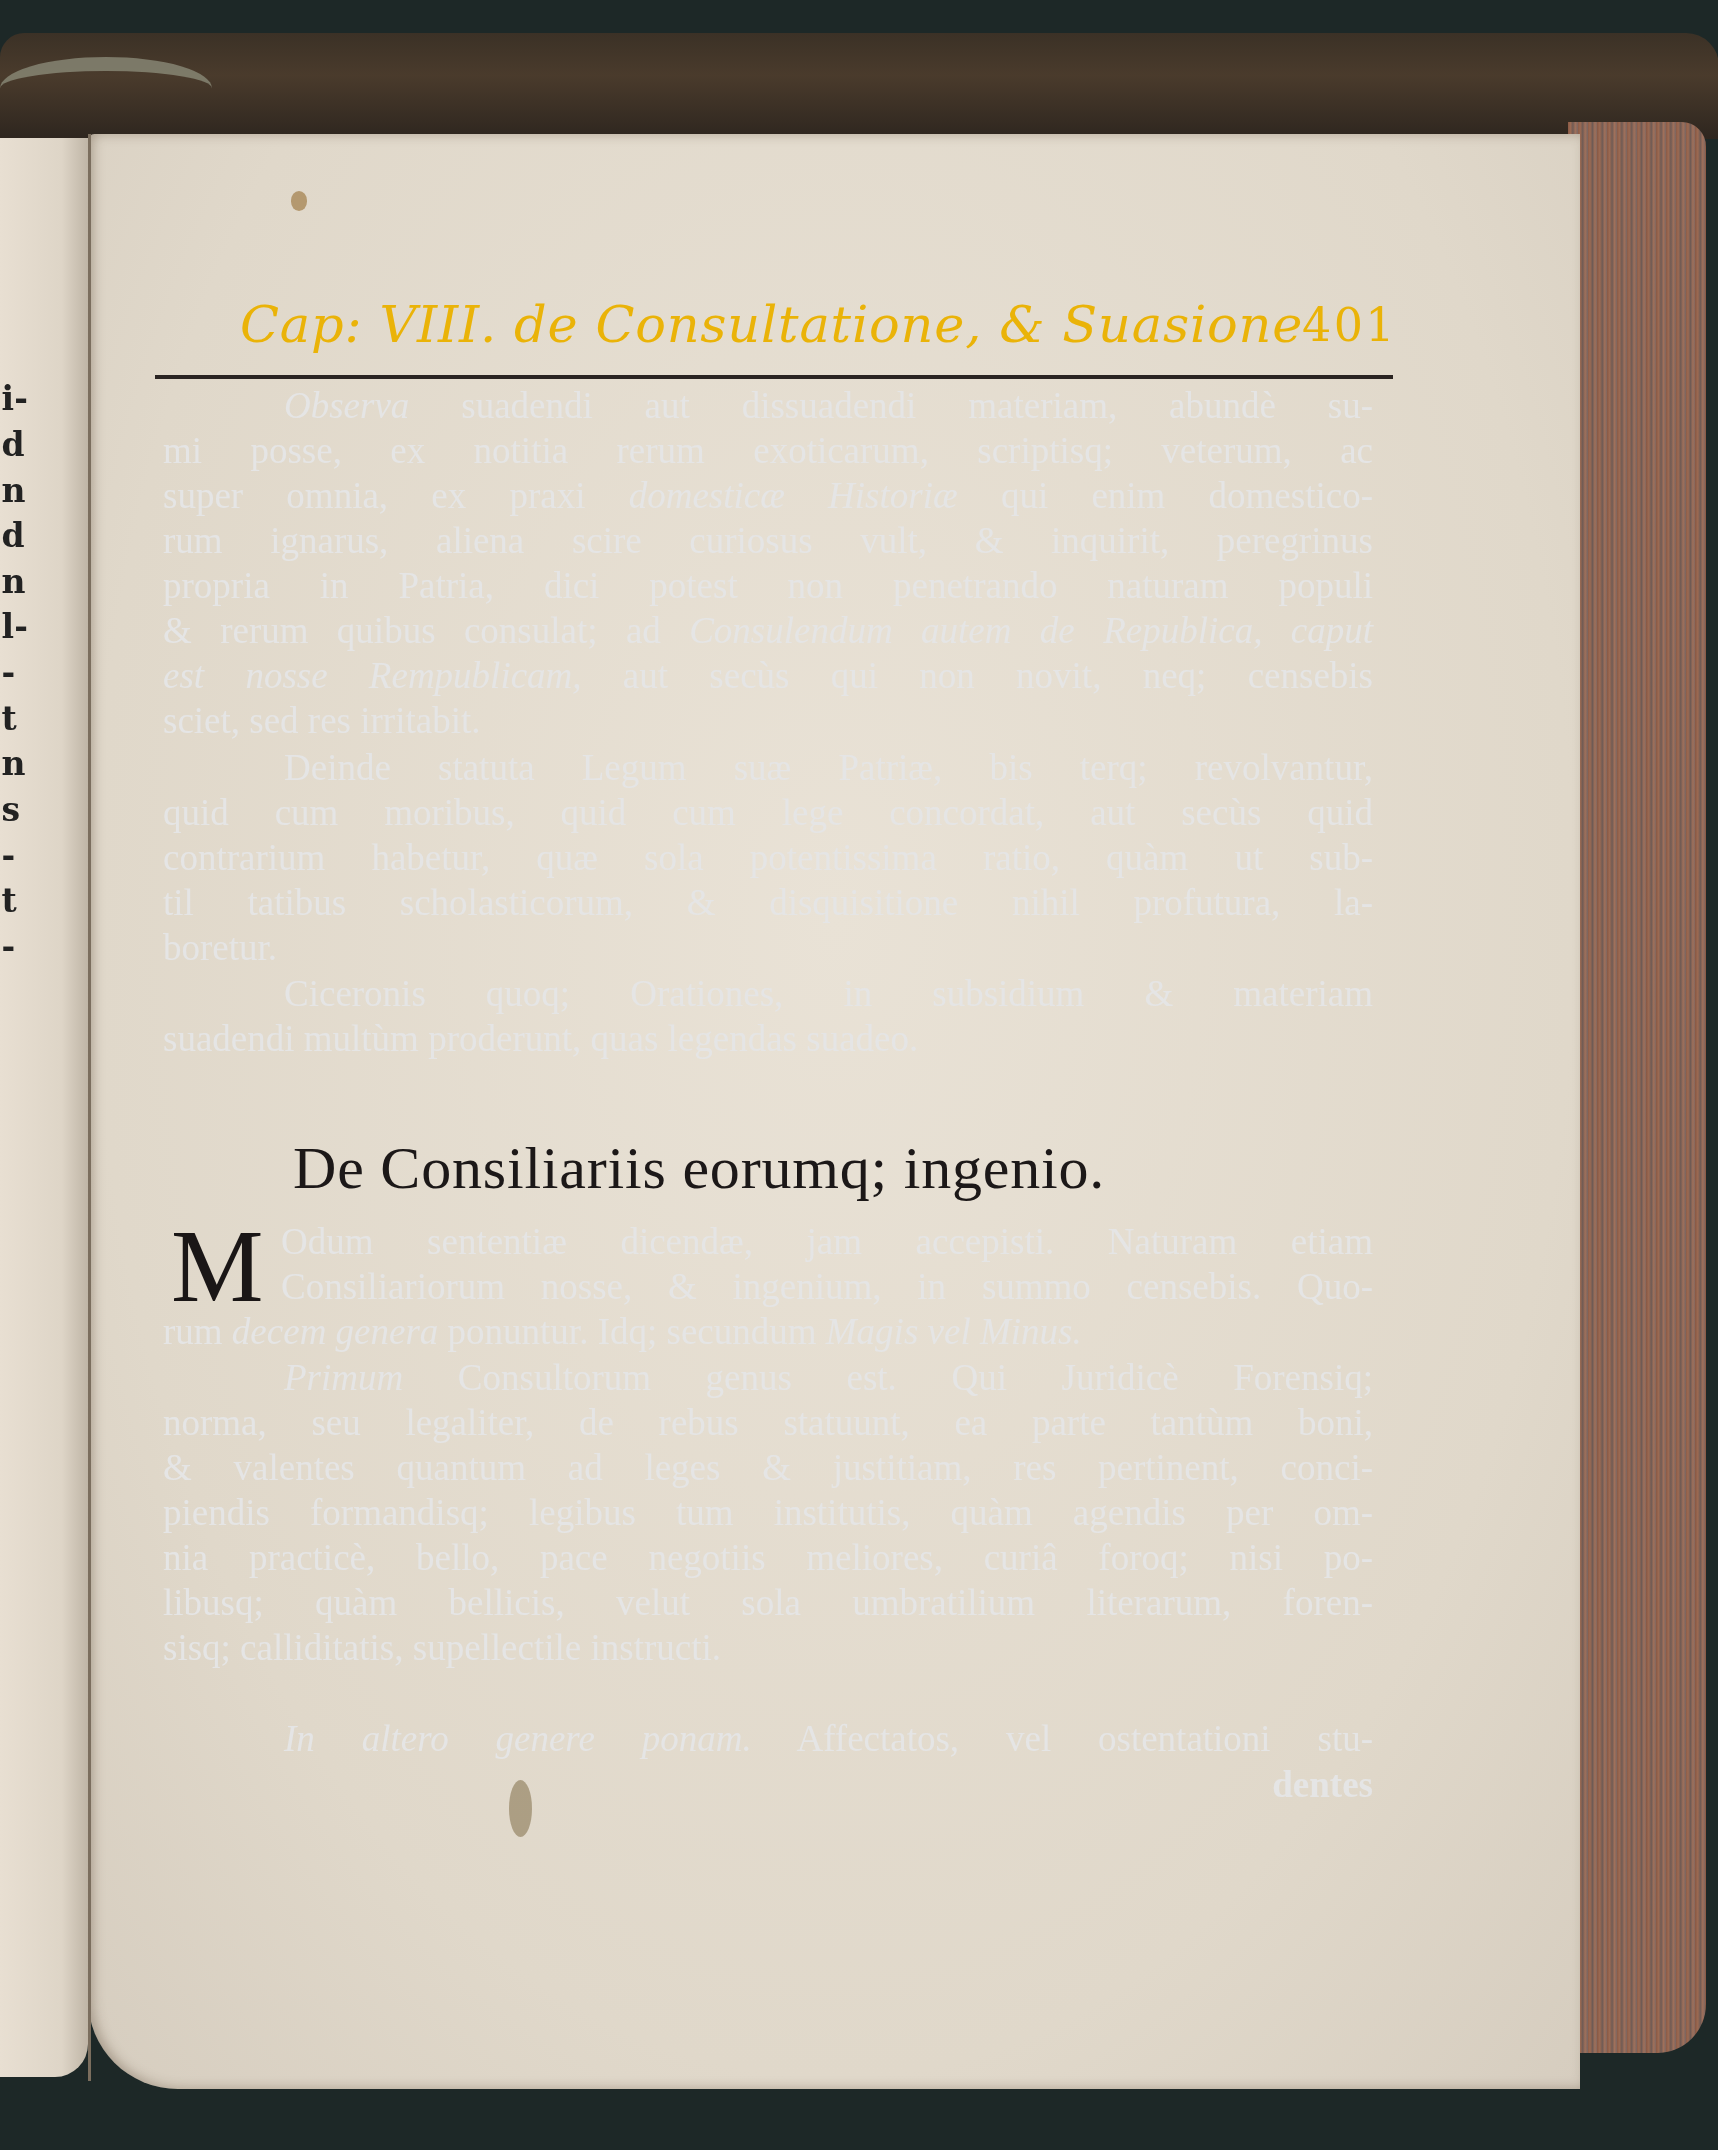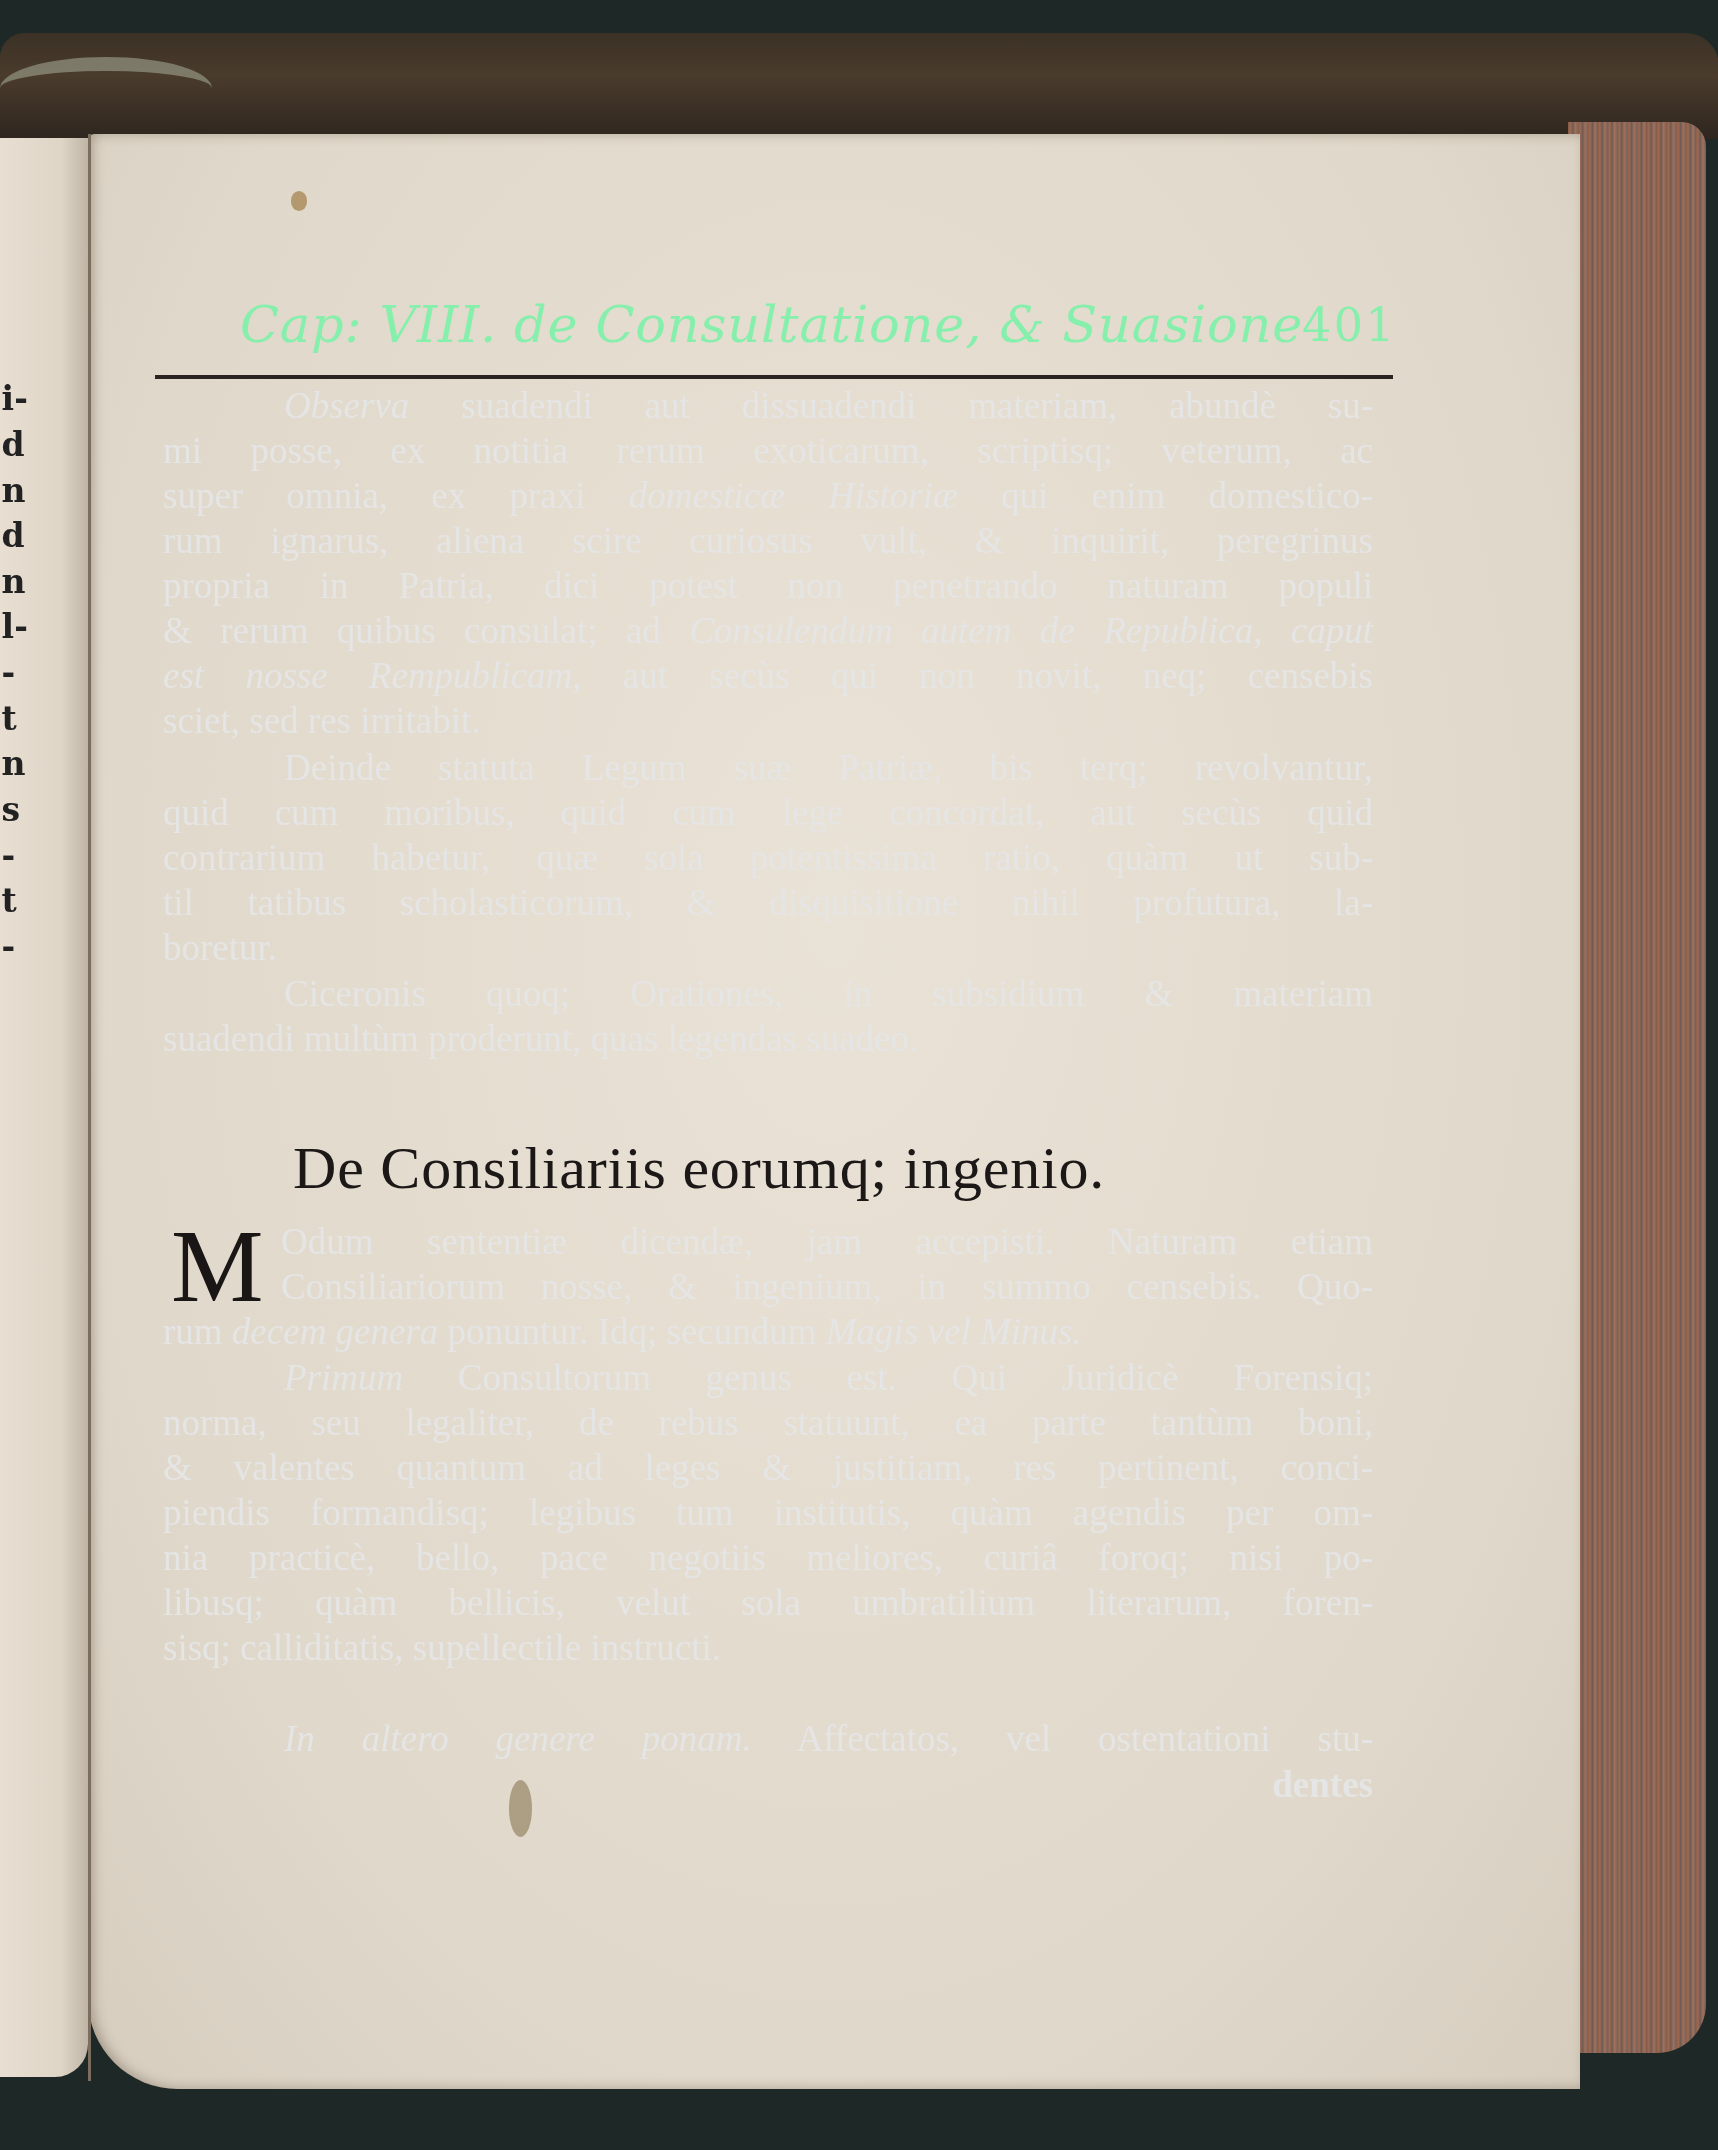--- a/index.html
+++ b/index.html
@@ -38,21 +38,21 @@
     background-image:radial-gradient(ellipse at 50% 40%, #e9e2d6 0%, #e0d8ca 70%, #d6cdbf 100%);
     border-radius:6.5px 0 0 90px;
     box-shadow: inset 4.9px 0 11.4px rgba(80,60,40,.35);
   }
   .gutter-line {
     position:absolute; left:88px; top:134px; width:3.3px; height:1947px; background:#7b6e5e;
   }
   .running-head {
     position:absolute; left:240px; top:287px; width:1157px; height:73px;
     font-family:"DejaVu Serif", serif; font-style:italic;
-    font-size:51px; color:#86efac; letter-spacing:0.8px;
+    font-size:51px; color:#eab308; letter-spacing:0.8px;
   }
   .running-head .title { position:absolute; left:0; top:8.1px; }
   .running-head .pageno { position:absolute; right:0; top:11.4px; font-style:normal; font-size:46px; letter-spacing:2.4px; }
   .head-rule {
     position:absolute; left:155px; top:375px; width:1238px; height:4.1px; background:#2a2422;
   }
   .text-block {
     position:absolute; left:163px; width:1210px;
     font-family:"Liberation Serif", "DejaVu Serif", serif;
     font-size:37px; color:#e5e5e5; line-height:45px;

